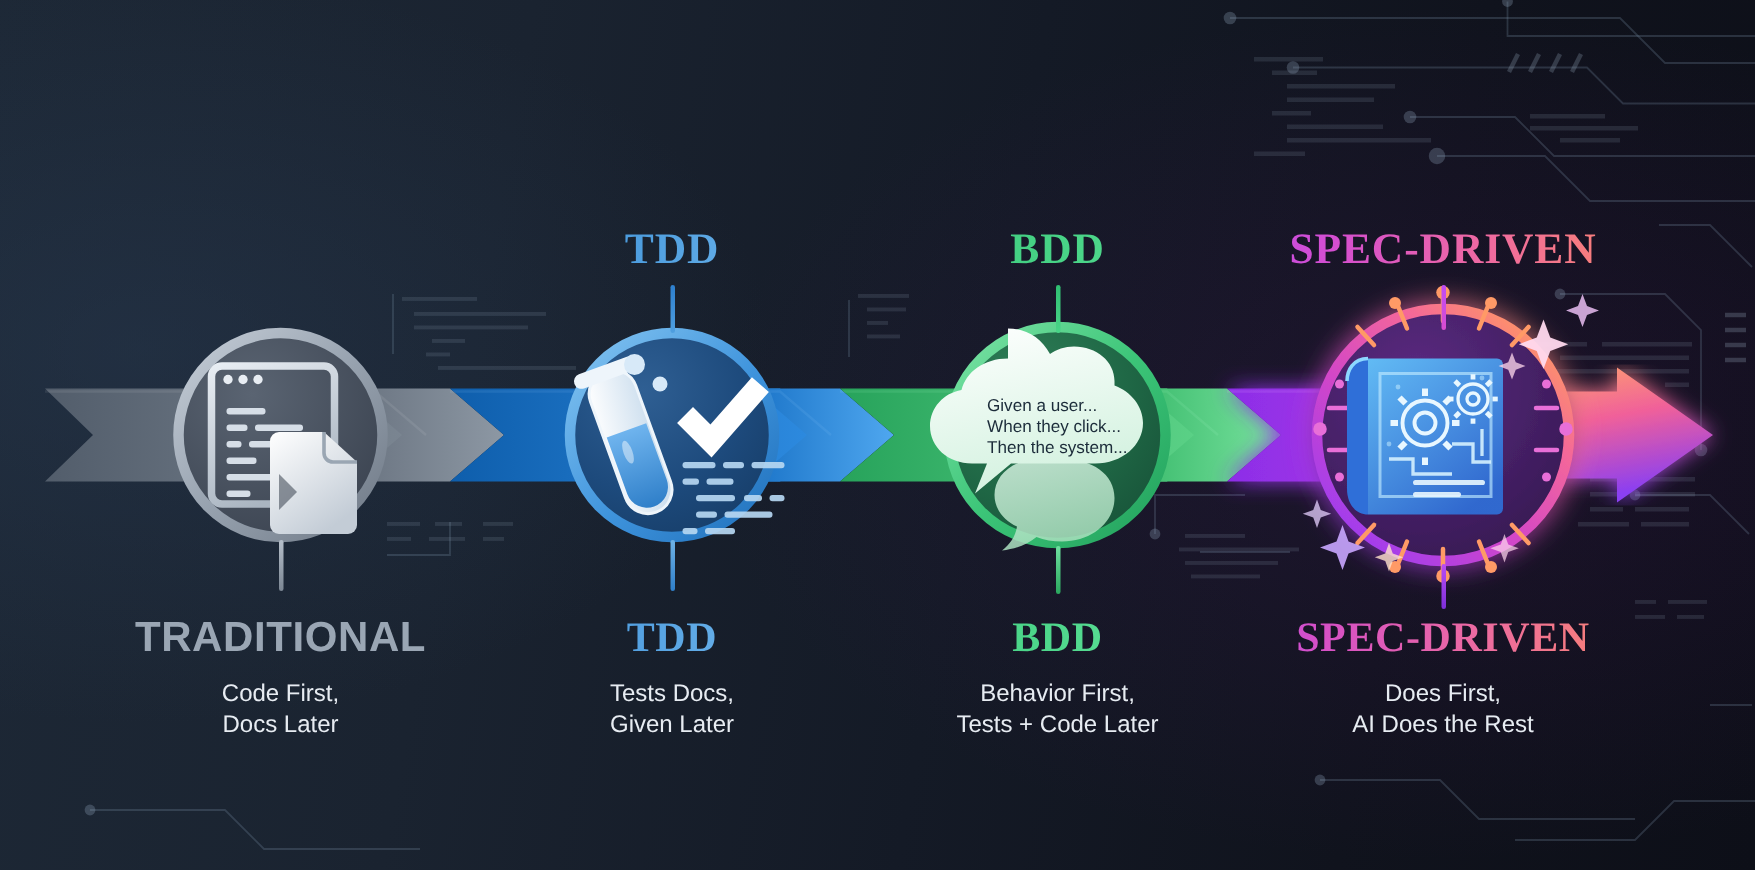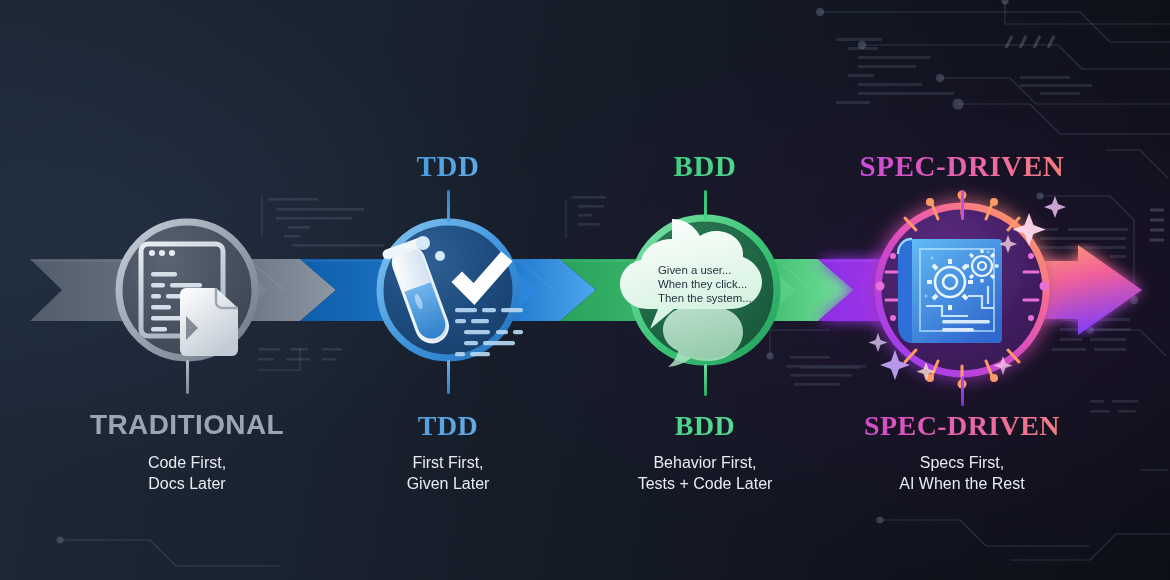--- a/index.html
+++ b/index.html
@@ -343,21 +343,21 @@
         <rect x="483" y="341" width="32" height="4.2" rx="2"></rect>
         <rect x="455" y="352" width="10" height="4.2" rx="2"></rect>
         <rect x="470" y="352" width="20" height="4.2" rx="2"></rect>
       </g>
     </svg>
     <div class="title grad-text" style="left:268px;top:150px;background-image:linear-gradient(95deg,#2d7fce 0%,#4f9fe0 45%,#8cc9f3 100%);">TDD</div>
     <div class="stem" style="left:446.5px;top:190px;height:32px;background:linear-gradient(180deg,#2d7fce,#4f9fe0);"></div>
     <div class="stem" style="left:446.5px;top:360px;height:34px;background:linear-gradient(180deg,#6fb3e6,#2f7fc9);"></div>
     <div class="label grad-text" style="left:268px;top:410px;background-image:linear-gradient(95deg,#2f82d0 0%,#5aa6e4 50%,#8ecbf4 100%);">TDD</div>
     <div class="sub" style="left:268px;top:452px;">
-      <span>First First,</span><br>
+      <span>Tests Docs,</span><br>
       <span>Given Later</span>
     </div>
   </div>
 
   <div class="node" style="left:0;top:0;">
     <svg class="icon-svg" width="1170" height="580" viewBox="0 0 1170 580" style="pointer-events:none;">
       <defs>
         <radialGradient id="bddFill" cx="0.34" cy="0.28" r="0.9">
           <stop offset="0" stop-color="#2f7f58"></stop>
             <stop offset="0.55" stop-color="#1f6745"></stop>
@@ -532,18 +532,18 @@
         <path d="M878 333 l2.5 7 l7 2.5 l-7 2.5 l-2.5 7 l-2.5 -7 l-7 -2.5 l7 -2.5 z" opacity="0.75" fill="#e6d0ff"></path>
         <path d="M926 362 l2.5 7 l7 2.5 l-7 2.5 l-2.5 7 l-2.5 -7 l-7 -2.5 l7 -2.5 z" opacity="0.8" fill="#ffe2cc"></path>
         <path d="M1003 356 l2.5 7 l7 2.5 l-7 2.5 l-2.5 7 l-2.5 -7 l-7 -2.5 l7 -2.5 z" opacity="0.7" fill="#ffd9ee"></path>
       </g>
     </svg>
     <div class="title grad-text" style="left:782px;top:150px;background-image:linear-gradient(92deg,#b84df5 0%,#d44ed0 30%,#ef6aa0 58%,#ff9157 100%);">SPEC-DRIVEN</div>
     <div class="stem" style="left:960.5px;top:190px;height:30px;background:linear-gradient(180deg,#c04cf5,#d84ccf);"></div>
     <div class="stem" style="left:960.5px;top:376px;height:30px;background:linear-gradient(180deg,#b94cf5,#7d2fd8);"></div>
     <div class="label grad-text" style="left:782px;top:410px;background-image:linear-gradient(92deg,#b84df5 0%,#d650c6 28%,#ec6aa2 56%,#ff9157 100%);">SPEC-DRIVEN</div>
     <div class="sub" style="left:782px;top:452px;">
-      <span>Specs First,</span><br>
-      <span>AI When the Rest</span>
+      <span>Does First,</span><br>
+      <span>AI Does the Rest</span>
     </div>
   </div>
 
 </div>
 
 </body></html>

